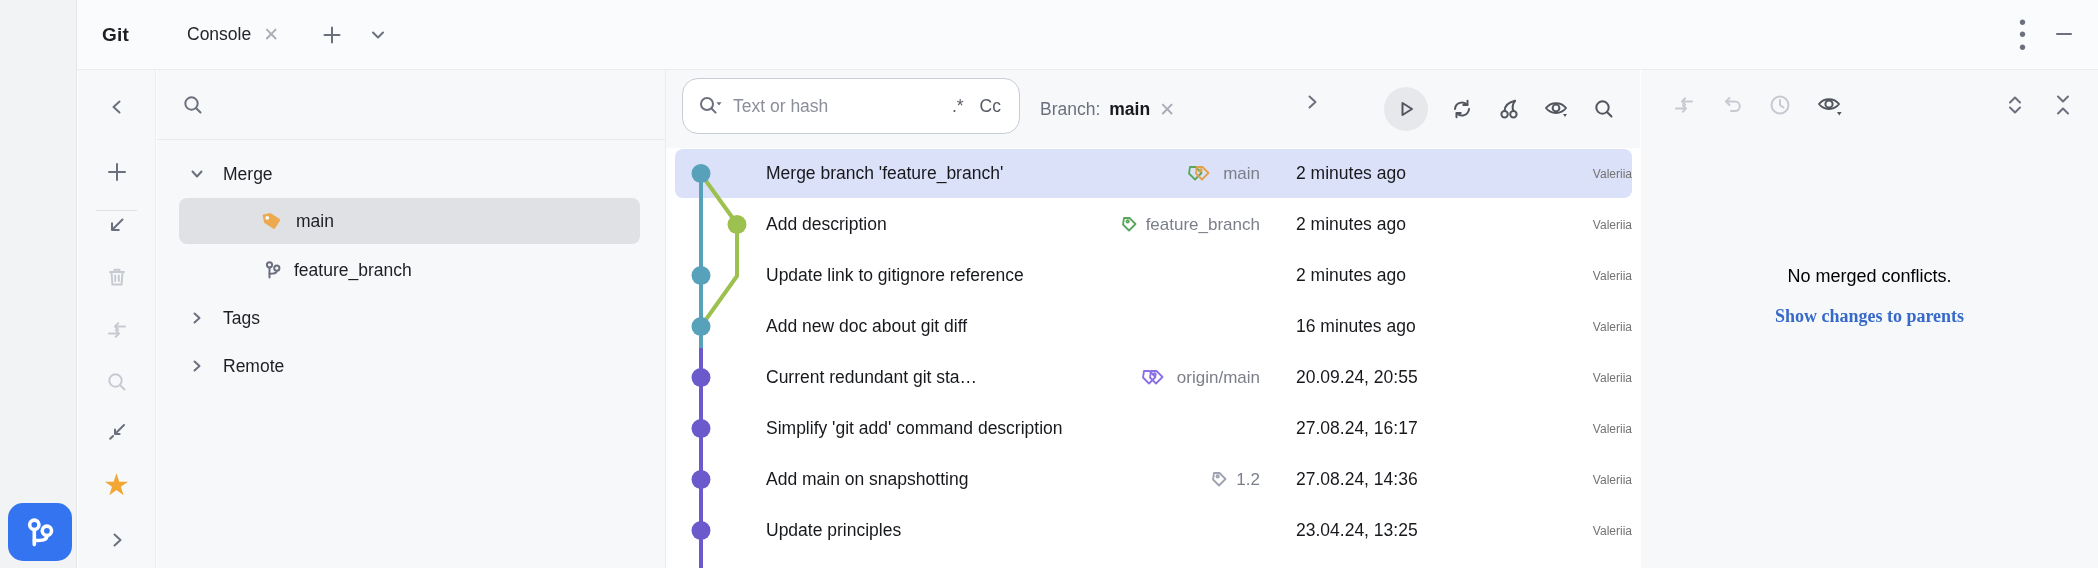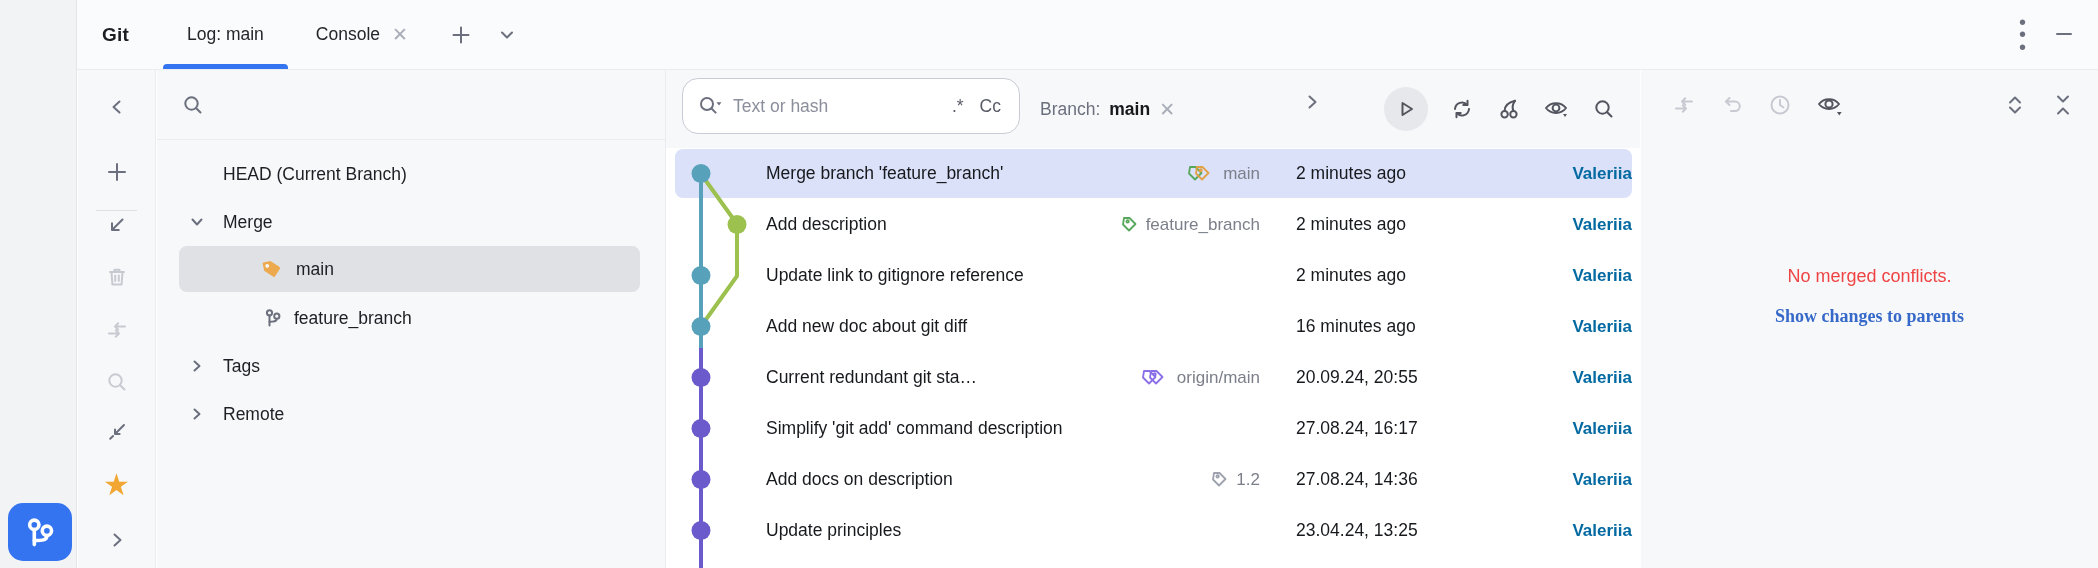--- a/index.html
+++ b/index.html
@@ -70,28 +70,28 @@
 
   .rows { position:absolute; left:0; top:78px; right:0; bottom:0; }
   .graph-svg { position:absolute; left:0; top:78px; z-index:3; pointer-events:none; }
   .row { position:relative; height:51px; display:flex; align-items:center; padding-left:100px; padding-right:8px; }
   .row.selected::before { content:""; position:absolute; left:9px; right:8px; top:1px; bottom:1px;
     background:#dbe1f9; border-radius:8px; z-index:0; }
   .row > div { position:relative; z-index:1; }
   .cell-subject { flex:1; min-width:0; white-space:nowrap; overflow:hidden; font-size:17.5px; color:#17191d; }
   .cell-refs { display:flex; align-items:center; gap:7px; margin-right:36px; color:#7b7f89; font-size:17px; white-space:nowrap; }
   .cell-date { width:190px; flex:none; font-size:17.5px; color:#17191d; }
-  .cell-author { width:146px; flex:none; text-align:right; font-weight:bold; font-size:17px; color:#0369a1; }
+  .cell-author { width:146px; flex:none; text-align:right; font-weight:normal; font-size:12px; color:#737373; }
 
   
   .details { position:absolute; left:1641px; top:70px; right:0; bottom:0; background:#f7f8fa; }
   .det-toolbar { position:absolute; left:0; right:0; top:0; height:70px; display:flex; align-items:center; padding:0 22px 0 30px; gap:22px; }
   .det-spacer { flex:1; }
   .det-center { position:absolute; left:0; right:0; top:196px; text-align:center; }
-  .det-status { color:#ef4444; font-size:18px; }
+  .det-status { color:#000000; font-size:18px; }
   .det-link { color:#3669c9; font-size:18px; font-weight:bold; margin-top:19px; display:inline-block; cursor:pointer;font-family:Liberation Serif, serif; }
 </style>
 </head>
 <body>
 
 <div class="stripe">
   <div class="git-logo-btn" style="background-color: rgb(53, 116, 240);">
     <svg width="36" height="36" viewBox="0 0 24 24">
       <g stroke="#ffffff" stroke-width="2.4" fill="none" stroke-linecap="round">
         <circle cx="8.2" cy="7.2" r="3.1"></circle>
@@ -99,23 +99,20 @@
         <path d="M8.2 10.3 V20.4"></path>
         <path d="M16.6 14.3 C16.6 17.6 13.4 17.7 8.2 17.7"></path>
       </g>
     </svg>
   </div>
 </div>
 
 <div class="topbar">
   <span class="app-title">Git</span>
   <div class="tabs">
-    <div class="tab active">
-      <span>Log: main</span>
-    </div>
     <div class="tab">
       <span>Console</span>
       <span class="tab-close">✕</span>
     </div>
   </div>
   <div class="bar-btn" style="margin-left:10px;">
     <svg width="22" height="22" viewBox="0 0 22 22">
         <path class="ic" d="M11 3.5 V18.5 M3.5 11 H18.5"></path>
       </svg>
   </div>
@@ -195,23 +192,20 @@
 <div class="tree">
   <div class="tree-head">
     <svg width="24" height="24" viewBox="0 0 24 24">
       <g class="ic">
           <circle cx="10.5" cy="10.5" r="6.2"></circle>
           <path d="M15.2 15.2 L19.5 19.5"></path>
         </g>
     </svg>
   </div>
   <div class="tree-body">
-    <div class="t-row plain">
-      <span>HEAD (Current Branch)</span>
-    </div>
     <div class="t-row">
       <span class="twisty">
         <svg width="18" height="18" viewBox="0 0 18 18">
             <path class="ic" d="M4.5 6.5 L9 11.5 L13.5 6.5"></path>
           </svg>
       </span>
       <span class="lbl">Merge</span>
     </div>
     <div class="t-row" style="display:block;">
       <div class="t-sel">
@@ -372,21 +366,21 @@
       </div>
       <div class="cell-date">20.09.24, 20:55</div>
       <div class="cell-author">Valeriia</div>
     </div>
     <div class="row">
       <div class="cell-subject">Simplify 'git add' command description</div>
       <div class="cell-date">27.08.24, 16:17</div>
       <div class="cell-author">Valeriia</div>
     </div>
     <div class="row">
-      <div class="cell-subject">Add docs on description</div>
+      <div class="cell-subject">Add main on snapshotting</div>
       <div class="cell-refs">
         <svg width="22" height="22" viewBox="0 0 22 22">
           <g fill="none" stroke-width="1.8" stroke-linejoin="round">
             <path d="M7 4 h5.5 l6 6 -6.5 6.5 -6-6 z" stroke="#9DA2AE"></path>
             <circle cx="10.6" cy="7.4" r="1.2" stroke="#9DA2AE"></circle>
           </g>
         </svg>
         <span>1.2</span>
       </div>
       <div class="cell-date">27.08.24, 14:36</div>

